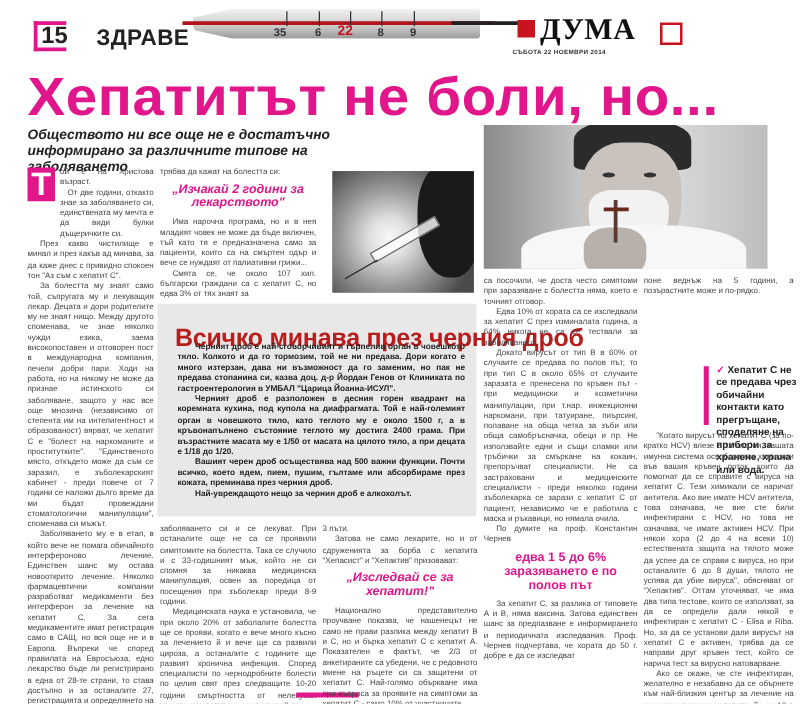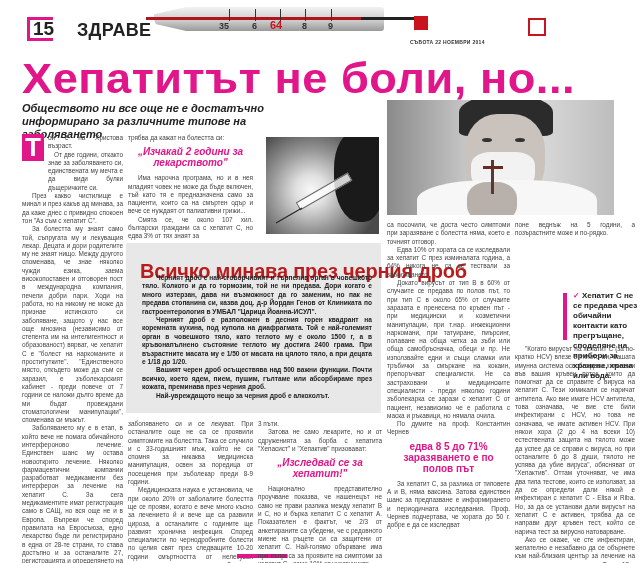--- a/index.html
+++ b/index.html
@@ -76,28 +76,29 @@
 
   <div class="thermo">
     <div class="thermo-body"></div>
     <div class="thermo-line"></div>
     <div class="thermo-line-dark"></div>
     <div class="tick" style="left:83px"></div>
     <div class="tick-label" style="left:73px">35</div>
     <div class="tick" style="left:109px"></div>
     <div class="tick-label" style="left:106px">6</div>
     <div class="tick" style="left:134px"></div>
-    <div class="tick-label red" style="left:124px">64</div>
+    <div class="tick-label red" style="left:124px">22</div>
     <div class="tick" style="left:159px"></div>
     <div class="tick-label" style="left:156px">8</div>
     <div class="tick" style="left:185px"></div>
     <div class="tick-label" style="left:182px">9</div>
   </div>
 
   <div class="logo-square"></div>
+  <div class="logo-text">ДУМА</div>
   <div class="dateline">СЪБОТА 22 НОЕМВРИ 2014</div>
   <div class="nedelnik-box"></div>
 </div>
 
 <div class="headline">Хепатитът не боли, но...</div>
 <div class="subhead">Обществото ни все още не е достатъчно информирано за различните типове на заболяването</div>
 
 <div class="dropcap">Т</div>
 <div class="col" style="left:22px; top:134px; width:101px;">
   <p class="noindent" style="padding-left:26px;">ой е на Христова възраст.</p>
@@ -152,21 +153,21 @@
   <p>Затова не само лекарите, но и от сдруженията за борба с хепатита "Хепасист" и "Хепактив" призовават:</p>
   <div class="pullquote">„Изследвай се за хепатит!"</div>
   <p>Национално представително проучване показва, че нашенецът не само не прави разлика между хепатит В и С, но и бърка хепатит С с хепатит А. Показателен е фактът, че 2/3 от анкетираните са убедени, че с редовното миене на ръцете си са защитени от хепатит С. Най-голямо объркване има при въпроса за проявите на симптоми за хепатит С - само 10% от участниците</p>
 </div>
 
 <div class="col" style="left:387px; top:221px; width:123px;">
   <p class="noindent">са посочили, че доста често симптоми при заразяване с болестта няма, което е точният отговор.</p>
   <p>Едва 10% от хората са се изследвали за хепатит С през изминалата година, а 64% никога не са се тествали за заболяването.</p>
   <p>Докато вирусът от тип В в 60% от случаите се предава по полов път, то при тип С в около 65% от случаите заразата е пренесена по кръвен път - при медицински и козметични манипулации, при т.нар. инжекционни наркомани, при татуиране, пиърсинг, полаване на обща четка за зъби или обща самобръсначка, обеци и пр. Не използвайте едни и същи сламки или тръбички за смъркане на кокаин, препоръчват специалисти. Не са застраховани и медицинските специалисти - преди няколко години зъболекарка се зарази с хепатит С от пациент, независимо че е работила с маска и ръкавици, но нямала очила.</p>
   <p>По думите на проф. Константин Чернев</p>
-  <div class="pullquote" style="font-style:normal;">едва 8 5 до 71% заразяването е по полов път</div>
+  <div class="pullquote" style="font-style:normal;">едва 1 5 до 6% заразяването е по полов път</div>
   <p>За хепатит С, за разлика от типовете А и В, няма ваксина. Затова единствен шанс за предпазване е информирането и периодичната изследвания. Проф. Чернев подчертава, че хората до 50 г. добре е да се изследват</p>
 </div>
 
 <div class="col" style="left:515px; top:221px; width:120px;">
   <p class="noindent">поне веднъж на 5 години, а позърастните може и по-рядко.</p>
 </div>
 <div class="check-box"></div>
 <div class="check-text">
   <span class="check-icon">✓ </span><span>Хепатит С не се предава чрез обичайни контакти като прегръщане, споделяне на прибори за хранене, храна или вода.</span>
 </div>

